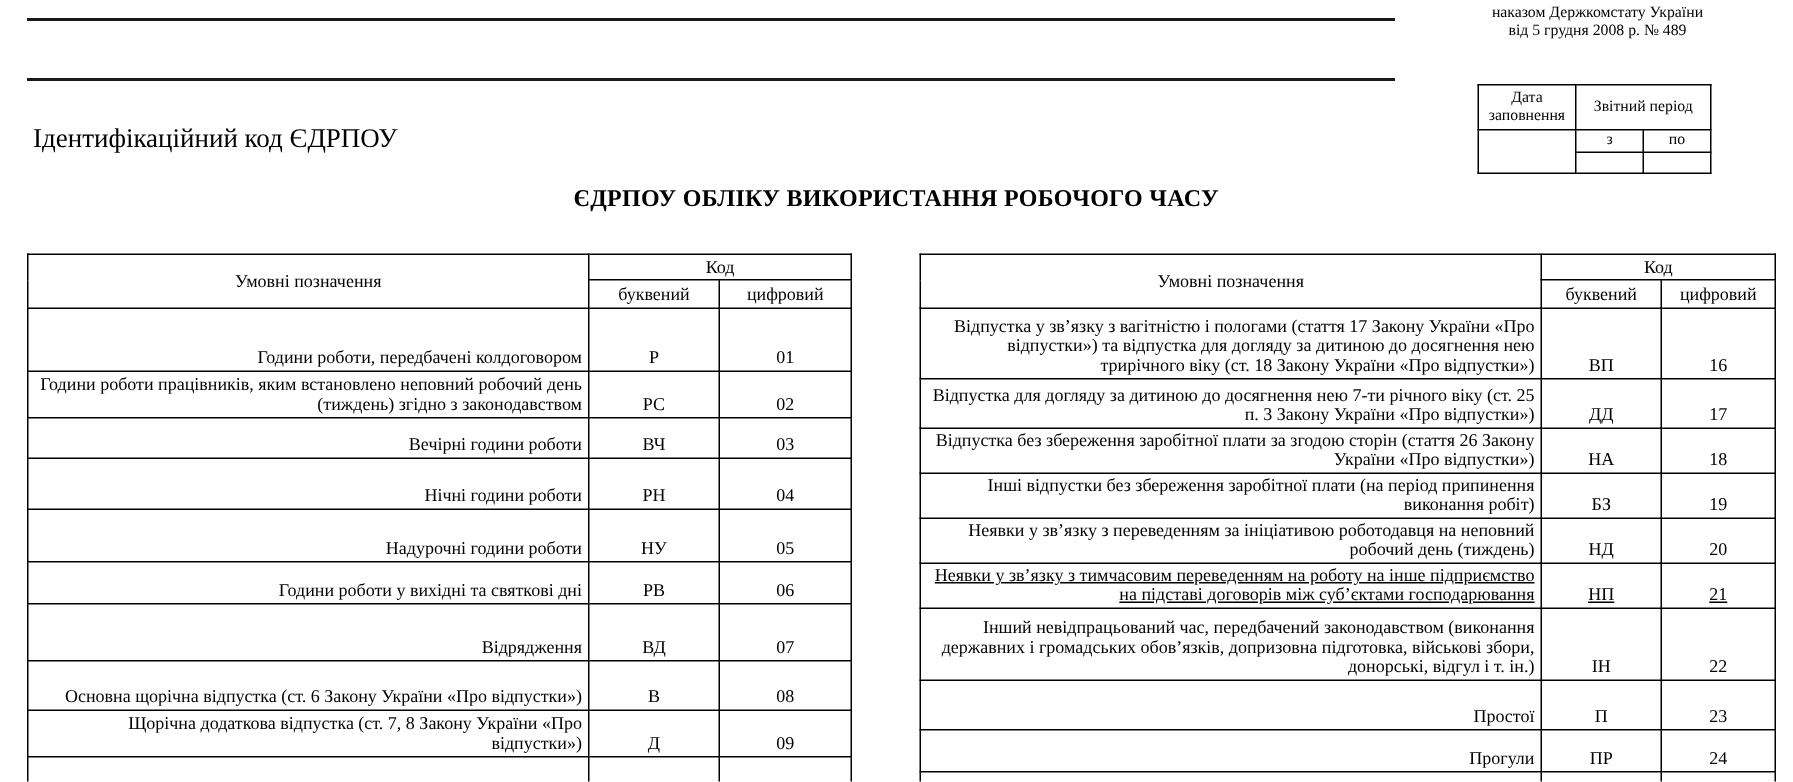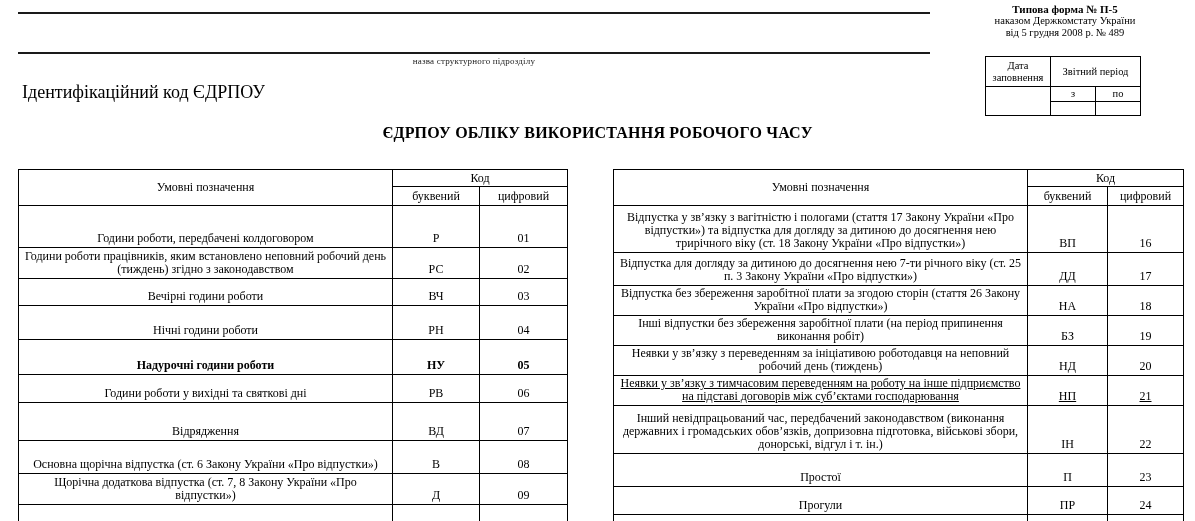--- a/index.html
+++ b/index.html
@@ -40,37 +40,35 @@
                font-size: 16px; font-weight: bold; letter-spacing: 0.2px; }
 
   
   .legend-table { position: absolute; top: 169px; border-collapse: collapse; table-layout: fixed; }
   .legend-table.left  { left: 18px;  width: 549px; }
   .legend-table.right { left: 613px; width: 570px; }
   .legend-table th, .legend-table td { border: 1px solid #000; font-size: 12px; line-height: 13px; }
   .legend-table th { font-weight: normal; text-align: center; vertical-align: middle; padding: 0 2px; }
   .legend-table tr.h1 { height: 17px; }
   .legend-table tr.h2 { height: 19px; }
-  .legend-table td.desc { text-align: center; vertical-align: bottom; padding: 1px 4px 2px 4px; }
+  .legend-table td.desc { text-align: right; vertical-align: bottom; padding: 1px 4px 2px 4px; }
   .legend-table td.code { text-align: center; vertical-align: bottom; padding: 1px 2px 2px 2px; }
 </style>
 </head>
 <body>
 
 <div class="page">
 
   <div class="sig-line line1"></div>
 
   <div class="sig-line line2"></div>
-  <div class="sig-caption cap2">назва структурного підрозділу</div>
 
   <div class="edrpou">Ідентифікаційний код ЄДРПОУ</div>
 
   <div class="form-info">
-    <div class="form-name">Типова форма № П-5</div>
     <div class="form-line">наказом Держкомстату України</div>
     <div class="form-line">від 5 грудня 2008 р. № 489</div>
   </div>
 
   <table class="period-table">
     <colgroup>
         <col style="width:65px">
         <col style="width:45px">
         <col style="width:45px">
       </colgroup>
@@ -123,21 +121,21 @@
         <tr style="height: 27px;">
           <td class="desc">Вечірні години роботи</td>
           <td class="code">ВЧ</td>
           <td class="code">03</td>
         </tr>
         <tr style="height: 34px;">
           <td class="desc">Нічні години роботи</td>
           <td class="code">РН</td>
           <td class="code">04</td>
         </tr>
-        <tr style="height: 35px; font-weight: bold;">
+        <tr style="height: 35px;">
           <td class="desc">Надурочні години роботи</td>
           <td class="code">НУ</td>
           <td class="code">05</td>
         </tr>
         <tr style="height: 28px;">
           <td class="desc">Години роботи у вихідні та святкові дні</td>
           <td class="code">РВ</td>
           <td class="code">06</td>
         </tr>
         <tr style="height: 38px;">

